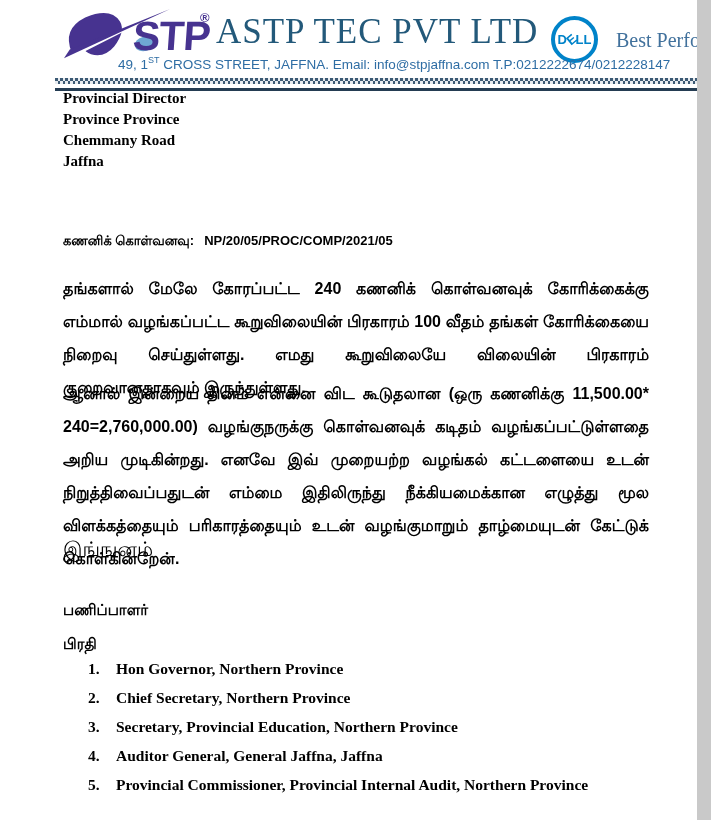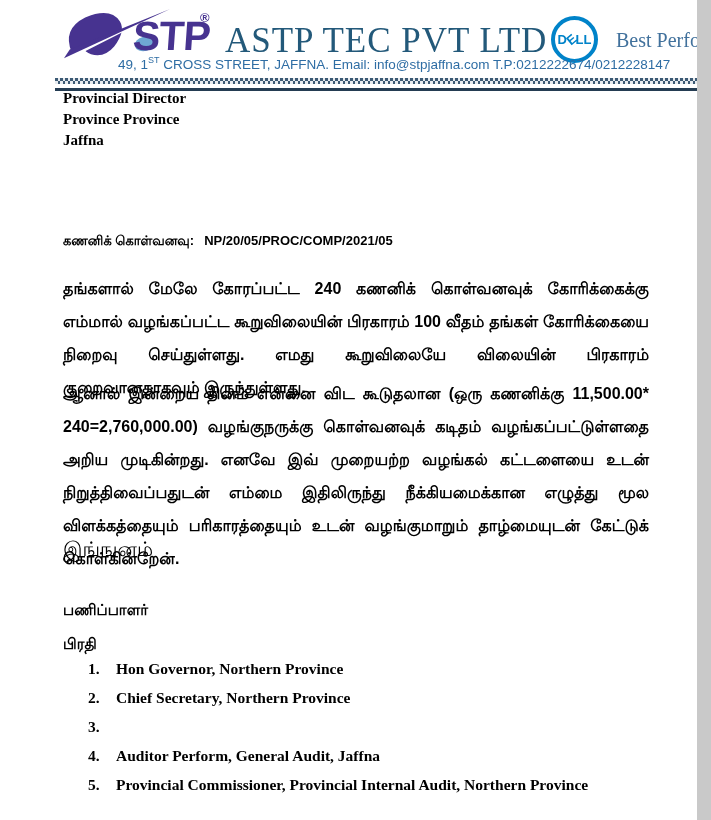--- a/index.html
+++ b/index.html
@@ -8,21 +8,21 @@
 
   
   .gutter{position:absolute;top:0;right:0;width:14px;height:820px;background:#c9c9c9;z-index:20;}
 
   
   .logo-mark{position:absolute;left:58px;top:6px;width:122px;height:56px;}
   .stp-text{position:absolute;left:133px;top:17px;font-family:"Liberation Sans",sans-serif;
             font-weight:800;font-size:41px;line-height:38px;color:#473390;letter-spacing:-1px;
             transform:skewX(-4deg);}
   .reg-mark{position:absolute;left:200px;top:10px;font-size:13px;font-weight:700;color:#473390;}
-  .company-name{position:absolute;left:212px;top:7px;margin:13px;font-family:"Liberation Serif",serif;
+  .company-name{position:absolute;left:212px;top:7px;margin:4px;font-family:"Liberation Serif",serif;
             font-weight:400;font-size:35px;line-height:42px;color:#23597a;letter-spacing:1px;white-space:nowrap;}
   .dell{position:absolute;left:551px;top:16px;width:39px;height:39px;border:4px solid #0083c9;
         border-radius:50%;display:flex;align-items:center;justify-content:center;
         color:#0083c9;font-weight:800;font-size:13px;letter-spacing:0;}
   .dell .tilted{display:inline-block;transform:rotate(-40deg);}
   .tagline{position:absolute;left:616px;top:29px;font-family:"Liberation Serif",serif;
            font-size:20px;color:#41719c;white-space:nowrap;}
   .address{position:absolute;left:118px;top:55px;font-size:13.5px;color:#2e6da4;white-space:nowrap;}
   .address sup{font-size:9px;}
 
@@ -75,20 +75,21 @@
     <div class="tagline">Best Perform</div>
 
     <div class="address"><span>49, 1</span><sup>ST</sup><span> CROSS STREET, JAFFNA. Email: info@stpjaffna.com T.P:0212222674/0212228147</span></div>
   </div>
 
   <div class="rule"></div>
 
   <div class="recipient">
     <div>Provincial Director</div>
     <div>Province Province</div>
+    <div>Chemmany Road</div>
     <div>Jaffna</div>
   </div>
 
   <div class="subject"><span>கணனிக் கொள்வனவு:</span><span class="ref">NP/20/05/PROC/COMP/2021/05</span></div>
 
   <div class="para para-1">தங்களால் மேலே கோரப்பட்ட 240 கணனிக் கொள்வனவுக் கோரிக்கைக்கு எம்மால் வழங்கப்பட்ட கூறுவிலையின் பிரகாரம் 100 வீதம் தங்கள் கோரிக்கையை நிறைவு செய்துள்ளது. எமது கூறுவிலையே விலையின் பிரகாரம் குறைவானதாகவும் இருந்துள்ளது.</div>
   <div class="para para-2">ஆனால் இன்றைய தினம் என்னை விட கூடுதலான (ஒரு கணனிக்கு 11,500.00* 240=2,760,000.00) வழங்குநருக்கு கொள்வனவுக் கடிதம் வழங்கப்பட்டுள்ளதை அறிய முடிகின்றது. எனவே இவ் முறையற்ற வழங்கல் கட்டளையை உடன் நிறுத்திவைப்பதுடன் எம்மை இதிலிருந்து நீக்கியமைக்கான எழுத்து மூல விளக்கத்தையும் பரிகாரத்தையும் உடன் வழங்குமாறும் தாழ்மையுடன் கேட்டுக் கொள்கின்றேன்.</div>
 
   <div class="signoff">இங்ஙனம்</div>
   <div class="designation">பணிப்பாளர்</div>
@@ -98,24 +99,25 @@
     <div class="cc-row">
       <span class="cc-num">1.</span>
       <span>Hon Governor, Northern Province</span>
     </div>
     <div class="cc-row">
       <span class="cc-num">2.</span>
       <span>Chief Secretary, Northern Province</span>
     </div>
     <div class="cc-row">
       <span class="cc-num">3.</span>
+      <span>Secretary, Provincial Education, Northern Province</span>
     </div>
     <div class="cc-row">
       <span class="cc-num">4.</span>
-      <span>Auditor Perform, General Audit, Jaffna</span>
+      <span>Auditor General, General Jaffna, Jaffna</span>
     </div>
     <div class="cc-row">
       <span class="cc-num">5.</span>
       <span>Provincial Commissioner, Provincial Internal Audit, Northern Province</span>
     </div>
   </div>
 
   <div class="gutter"></div>
 </div>
 

